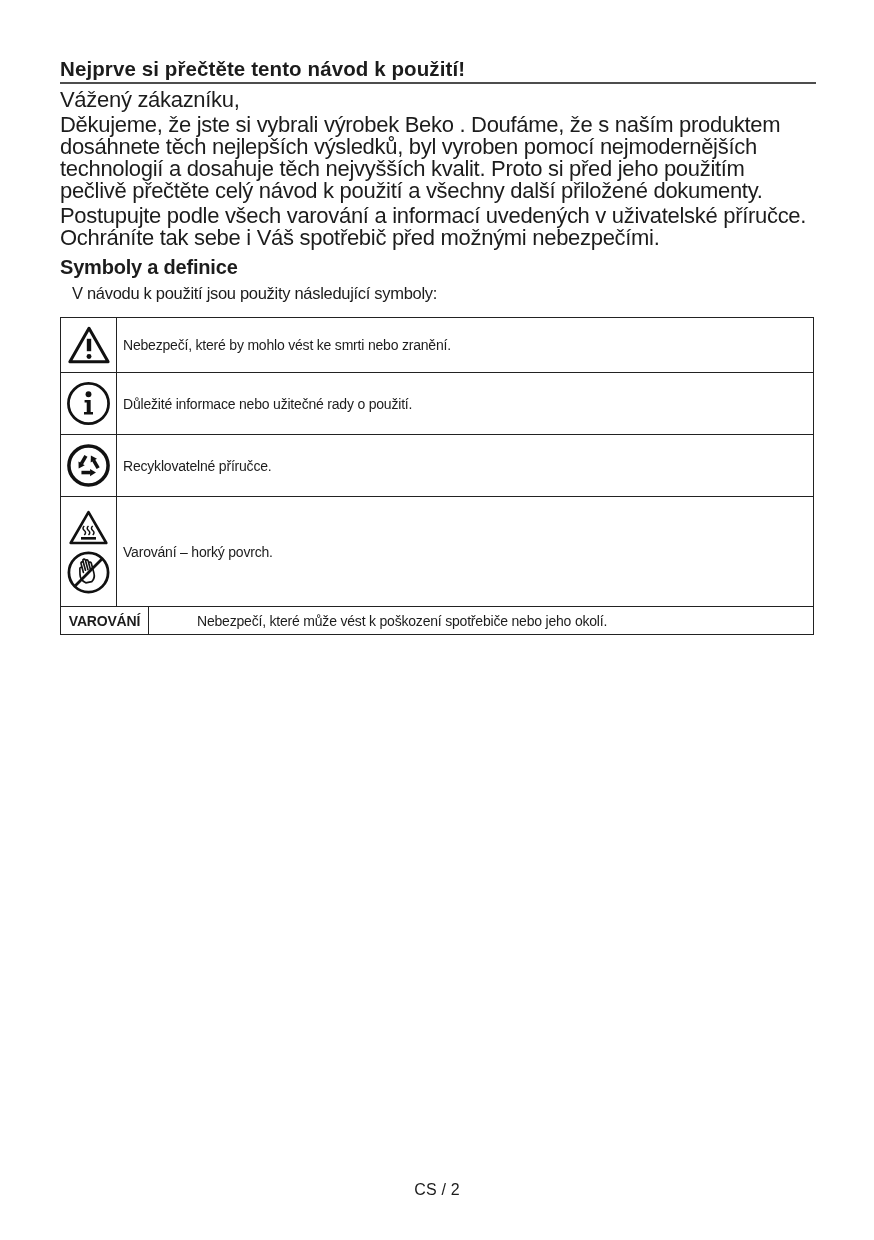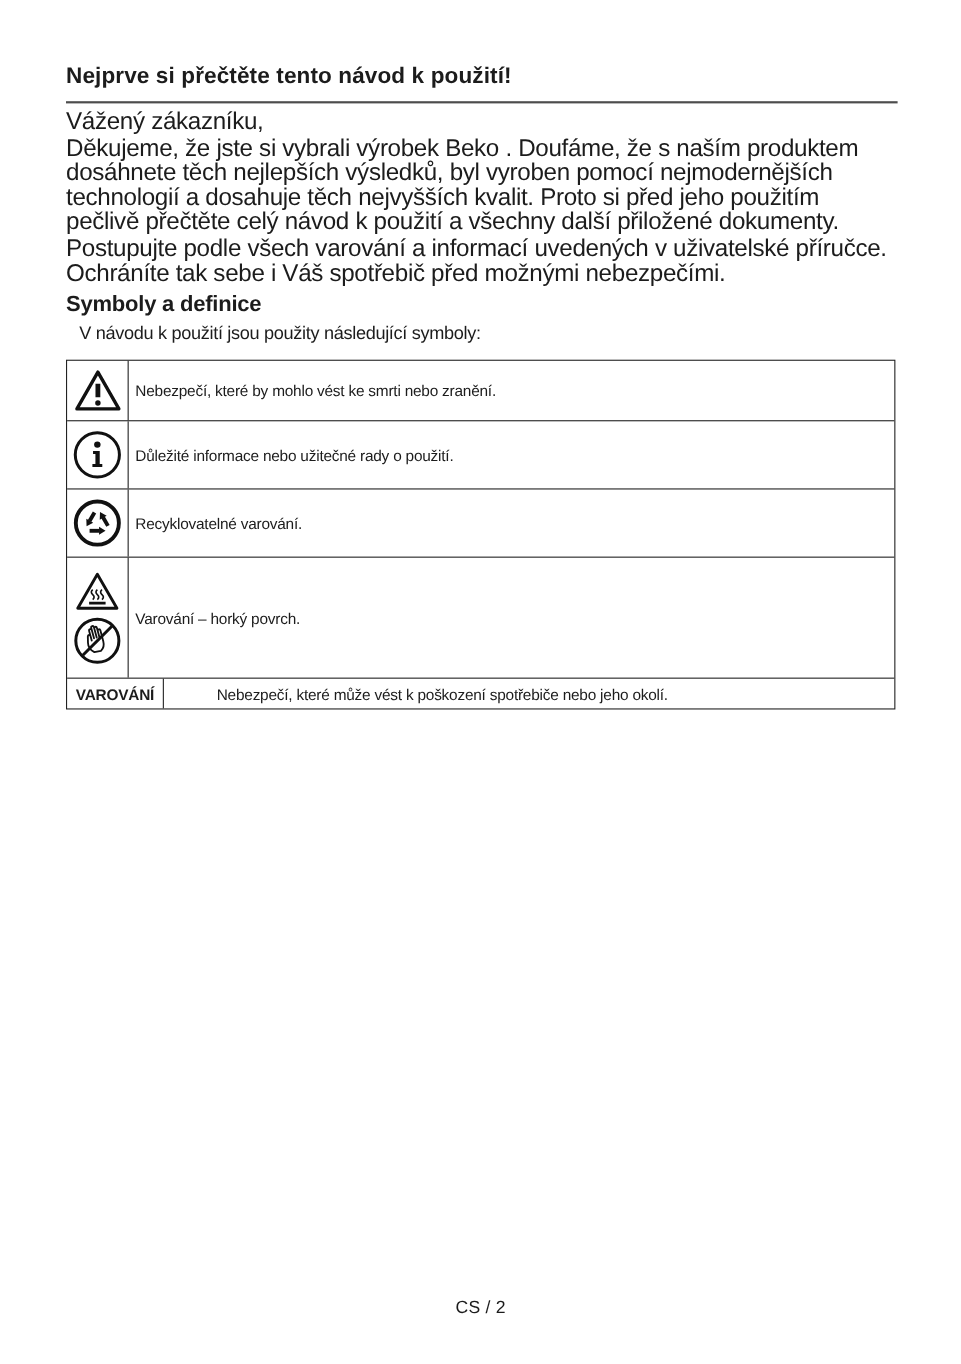--- a/index.html
+++ b/index.html
@@ -13,21 +13,21 @@
   .page {
     position: absolute;
     left: 60px; top: 57px;
     width: 756px;
   }
   .doc-title {
     margin: 0;
     font-size: 20.5px;
     font-weight: bold;
     letter-spacing: 0.1px;
-    padding-bottom: 11px;
+    padding-bottom: 1px;
     border-bottom: 2px solid #4d4d4d;
   }
   .intro { margin-top: 5px; }
   .intro p {
     margin: 0 0 3px 0;
     font-size: 22px;
     line-height: 22px;
     letter-spacing: -0.3px;
   }
   .symbols-heading {
@@ -152,21 +152,21 @@
               <g id="rarm">
                 <rect x="16.8" y="29.4" width="9.2" height="3.6"></rect>
                 <polygon points="25.6,27.5 31.6,31.2 25.6,34.9"></polygon>
               </g>
               <use href="#rarm" transform="rotate(120 24 24)"></use>
               <use href="#rarm" transform="rotate(240 24 24)"></use>
             </g>
           </svg>
         </span>
       </div>
-      <div class="text-cell">Recyklovatelné varování.</div>
+      <div class="text-cell">Recyklovatelné příručce.</div>
     </div>
 
     <div class="sym-row h111">
       <div class="icon-cell">
         <span>
           <svg width="45" height="40" viewBox="0 0 48 42">
             <path d="M24 4 L43 37 L5 37 Z" fill="none" stroke="#111" stroke-width="2.8" stroke-linejoin="round"></path>
             <path d="M16 32 L32 32" stroke="#111" stroke-width="2.8"></path>
             <g fill="none" stroke="#111" stroke-width="1.6">
               <path d="M19.5 28.5 C21.3 27 21.3 25.2 19.5 23.7 C17.7 22.2 17.7 20.4 19.5 18.9"></path>

